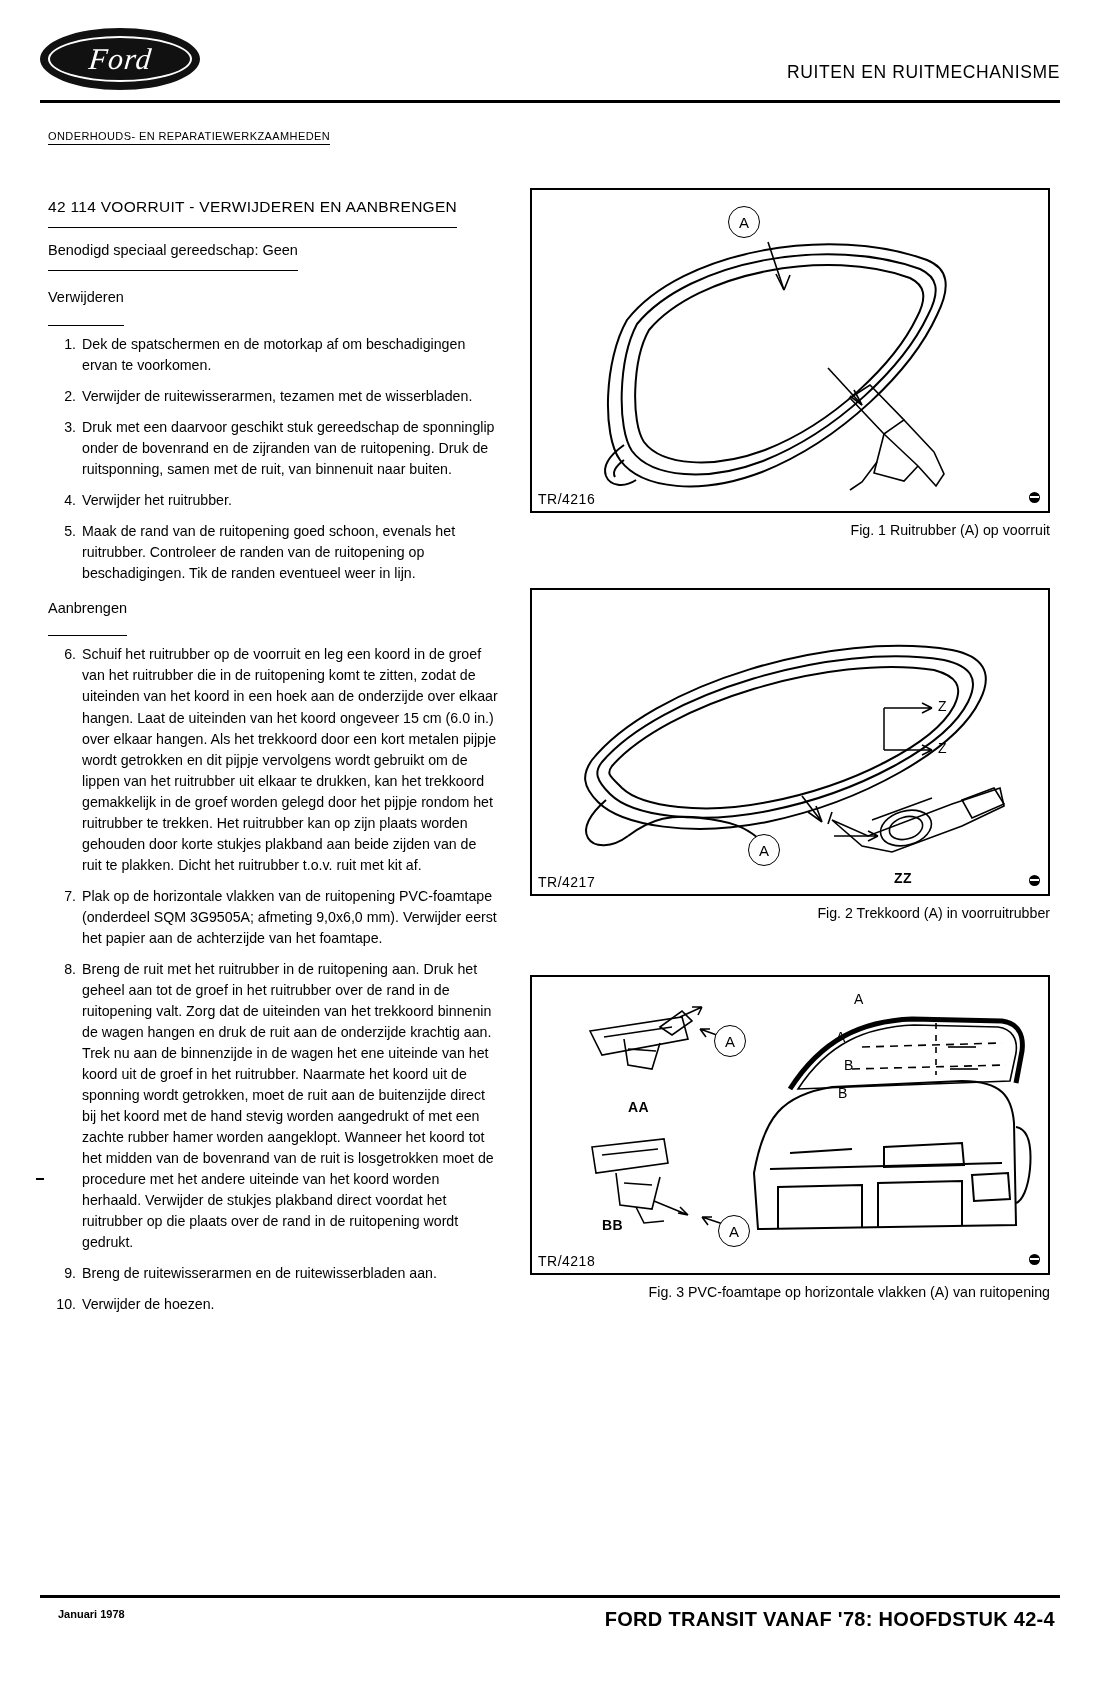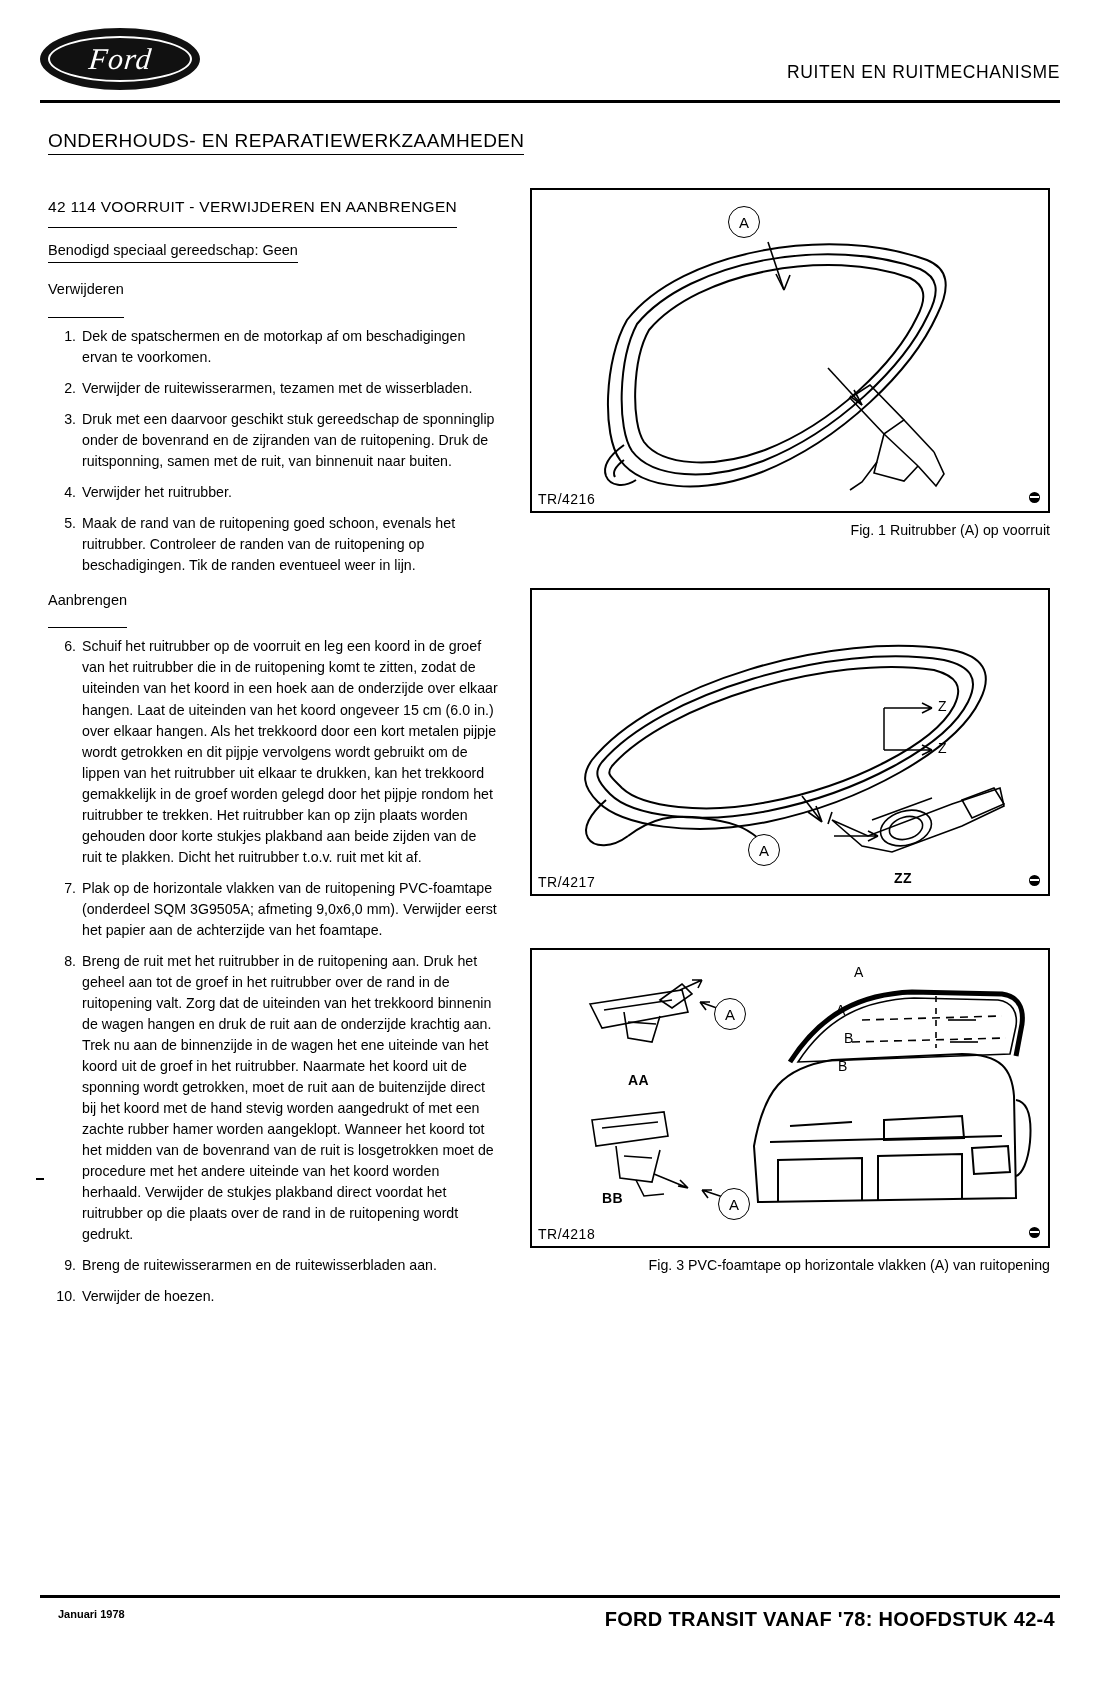--- a/index.html
+++ b/index.html
@@ -79,21 +79,21 @@
     width: 1020px;
     height: 3px;
     background: #000;
   }
 
   
   .section-title {
     position: absolute;
     left: 48px;
     top: 130px;
-    font-size: 19px;
+    font-size: 11px;
     letter-spacing: 0.4px;
     border-bottom: 1.5px solid #000;
     padding-bottom: 2px;
     display: inline-block;
   }
 
   
   .col-left {
     position: absolute;
     left: 48px;
@@ -107,21 +107,21 @@
     letter-spacing: 0.3px;
     border-bottom: 1.5px solid #000;
     display: inline-block;
     padding-bottom: 8px;
     margin-bottom: 12px;
   }
   .tool-line {
     font-size: 14.5px;
     border-bottom: 1.2px solid #000;
     display: inline-block;
-    padding-bottom: 1px;
+    padding-bottom: 9px;
     margin-bottom: 12px;
   }
   .subhead {
     font-size: 14.5px;
     border-bottom: 1.2px solid #000;
     display: inline-block;
     padding-bottom: 16px;
     margin-top: 4px;
     margin-bottom: 8px;
   }
@@ -374,20 +374,21 @@
         </g>
         <path d="M302 246 L 346 246 M346 246 L 336 241 M346 246 L 336 251" fill="none" stroke="#000" stroke-width="1.6"></path>
       </svg>
       <div class="plain-label" style="left:406px;top:108px;">Z</div>
       <div class="plain-label" style="left:406px;top:150px;">Z</div>
       <div class="circ-label" style="left:216px;top:244px;">A</div>
       <div class="plain-label" style="left:362px;top:280px;font-weight:bold;">ZZ</div>
       <div class="fig-code">TR/4217</div>
       <div class="fig-dot"></div>
     </div>
+    <div class="fig-caption">Fig. 2 Trekkoord (A) in voorruitrubber</div>
 
     <div class="fig-box" style="width:520px;height:300px;margin-top:52px;">
       <svg width="516" height="296" viewBox="0 0 516 296">
 
         <g fill="none" stroke="#000" stroke-width="1.6">
           <path d="M58 54 L 150 40 L 156 62 L 70 78 Z"></path>
           <path d="M72 60 L 140 50"></path>
           <path d="M92 62 L 96 88 L 120 92 L 128 66"></path>
           <path d="M96 72 L 124 74"></path>
           <path d="M128 50 L 150 34 L 160 44 L 140 58 Z"></path>

